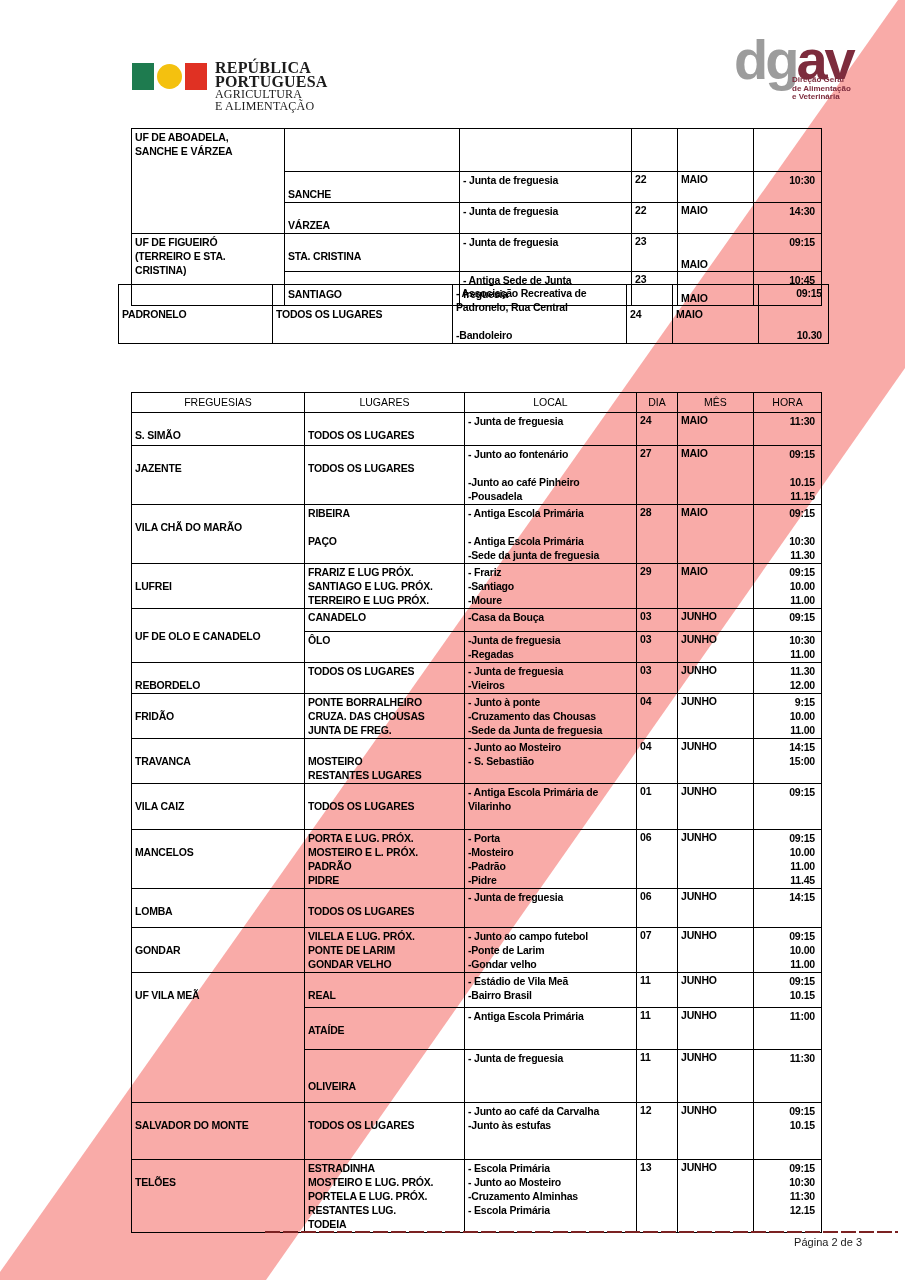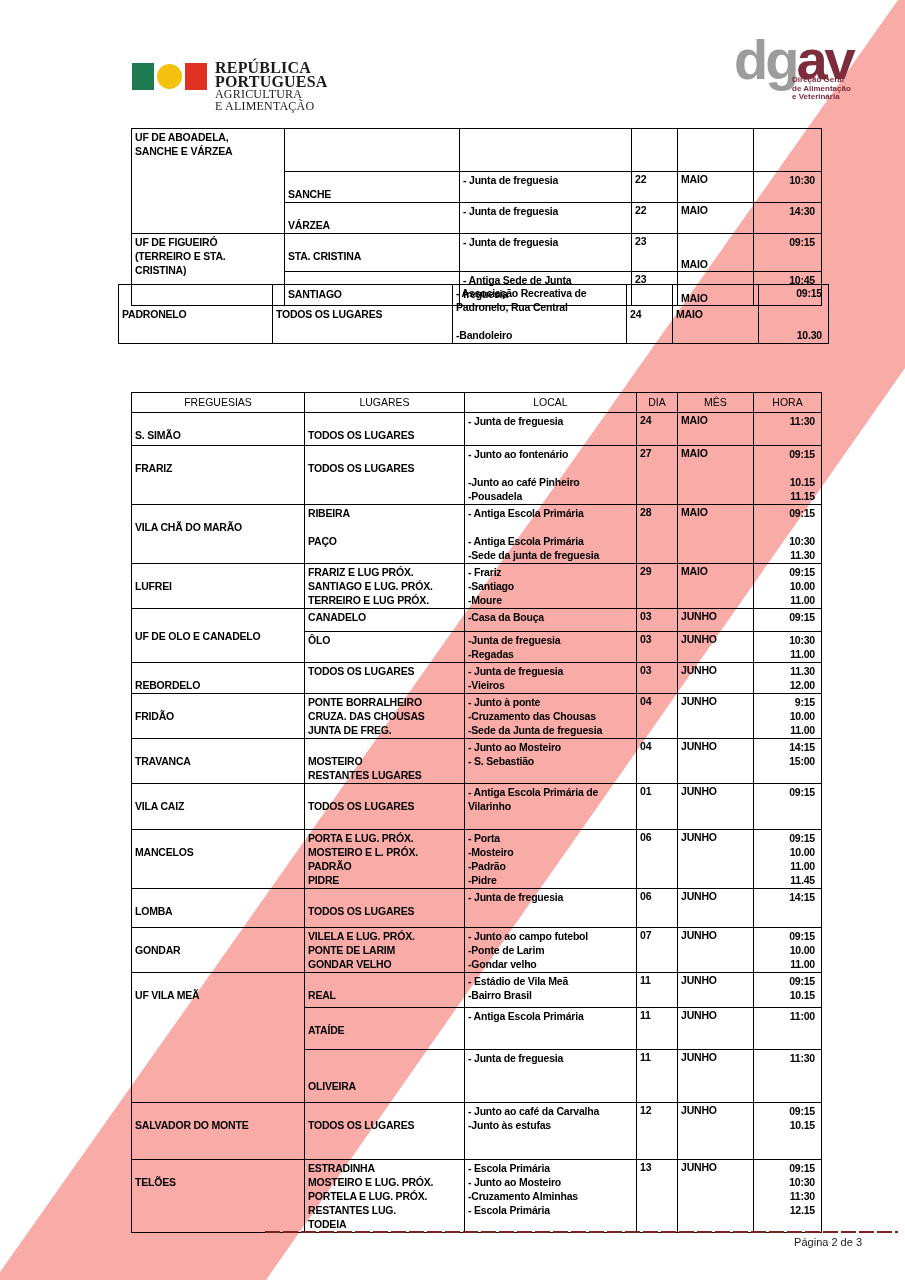--- a/index.html
+++ b/index.html
@@ -240,21 +240,21 @@
               </td>
               <td class="c-dia">24</td>
               <td class="c-mes">MAIO</td>
               <td class="c-hora">
                 <span class="ln">11:30</span>
               </td>
             </tr>
             <tr style="height: 57px;">
               <td rowspan="1" class="c-freg">
                 <span class="ln">&nbsp;</span>
-                <span class="ln">FRARIZ</span>
+                <span class="ln">JAZENTE</span>
               </td>
               <td class="c-lug">
                 <span class="ln">&nbsp;</span>
                 <span class="ln">TODOS OS LUGARES</span>
               </td>
               <td class="c-local">
                 <span class="ln">- Junto ao fontenário</span>
                 <span class="ln">&nbsp;</span>
                 <span class="ln">-Junto ao café Pinheiro</span>
                 <span class="ln">-Pousadela</span>

